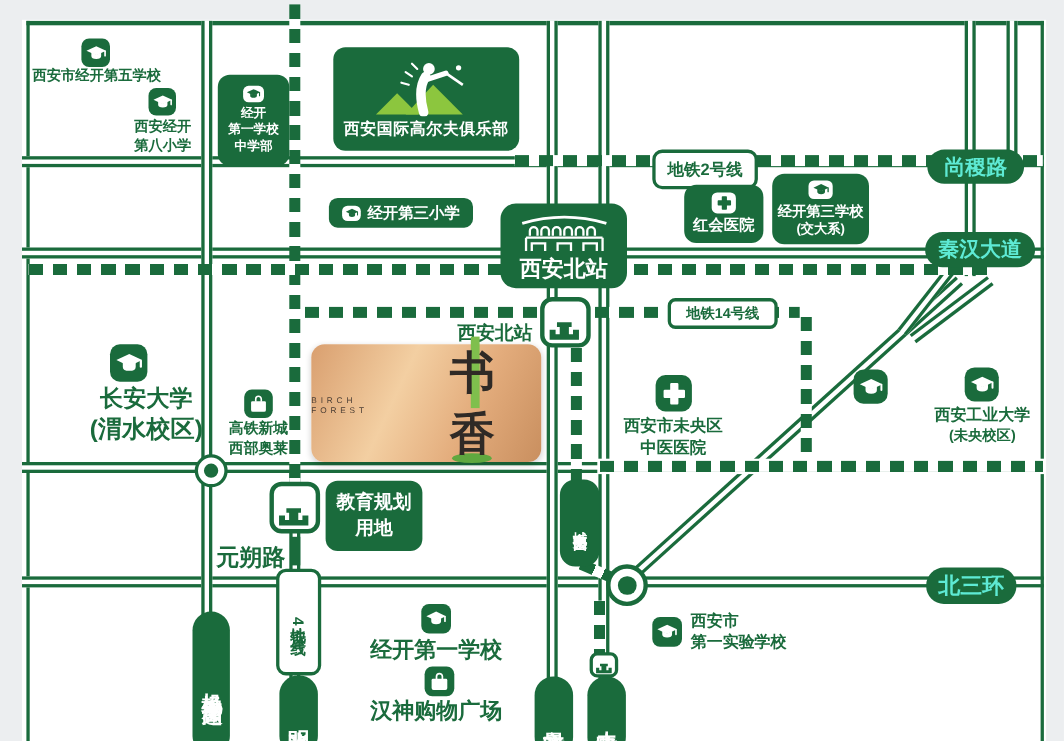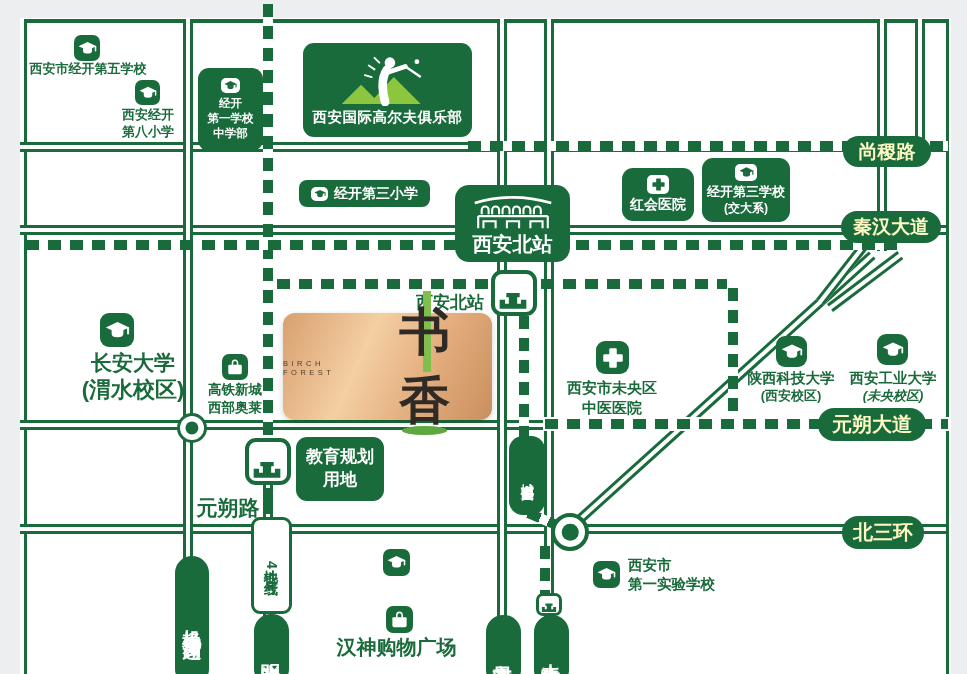--- a/index.html
+++ b/index.html
@@ -11,37 +11,37 @@
   .rh{position:absolute;height:4px;background:#fff;border-top:3px solid var(--g);border-bottom:3px solid var(--g);z-index:1;}
   .rh1{position:absolute;height:4px;background:var(--g);z-index:1;}
   .rv{position:absolute;width:4px;background:#fff;border-left:3px solid var(--g);border-right:3px solid var(--g);z-index:1;}
   .rv1{position:absolute;width:3px;background:var(--g);z-index:1;}
   .diag{position:absolute;height:4px;background:#fff;border-top:3px solid var(--g);border-bottom:3px solid var(--g);transform-origin:0 50%;z-index:1;}
   
   .mdh{position:absolute;height:10px;background:repeating-linear-gradient(90deg,var(--g) 0 13px,#fff 13px 22px);z-index:2;}
   .mdv{position:absolute;width:10px;background:repeating-linear-gradient(180deg,var(--g) 0 13px,#fff 13px 22px);z-index:2;}
   .cased{box-shadow:0 0 0 2px #fff;}
   
-  .pill{position:absolute;display:flex;align-items:center;justify-content:center;background:var(--g);color:#fef9c3;font-weight:bold;border-radius:16px;z-index:3;}
+  .pill{position:absolute;display:flex;align-items:center;justify-content:center;background:var(--g);color:#5eead4;font-weight:bold;border-radius:16px;z-index:3;}
   .vpill{position:absolute;display:flex;align-items:center;justify-content:center;background:var(--g);color:#fff;font-weight:bold;border-radius:17px;writing-mode:vertical-rl;letter-spacing:2px;z-index:3;}
   .wpill{position:absolute;display:flex;align-items:center;justify-content:center;background:#fff;border:3px solid var(--g);color:var(--g);font-weight:bold;border-radius:9px;z-index:3;}
   .badge{position:absolute;display:flex;flex-direction:column;align-items:center;justify-content:center;background:var(--g);color:#fff;font-weight:bold;border-radius:11px;text-align:center;z-index:3;}
   .tile{position:absolute;background:var(--g);border-radius:7px;display:flex;align-items:center;justify-content:center;color:#fff;z-index:3;}
   .wtile{background:#fff;border-radius:5px;display:flex;align-items:center;justify-content:center;color:var(--g);}
   .plabel{position:absolute;color:var(--g);font-weight:bold;text-align:center;line-height:1.3;z-index:3;}
   .station{position:absolute;background:#fff;border:4px solid var(--g);border-radius:11px;display:flex;align-items:flex-end;justify-content:center;color:var(--g);z-index:4;}
   .rb{position:absolute;background:#fff;border:3px solid var(--g);border-radius:50%;z-index:3;}
   .rb::after{content:"";position:absolute;left:50%;top:50%;transform:translate(-50%,-50%);width:55%;height:55%;background:var(--g);border-radius:50%;}
   .f{fill:currentColor;} .s{fill:none;stroke:currentColor;}
   
   #logo{position:absolute;left:283px;top:313px;width:209px;height:107px;border-radius:12px;background:linear-gradient(115deg,#D99F6F 0%,#F3CFA2 38%,#E3AC7C 68%,#C98F5F 100%);display:flex;align-items:center;justify-content:center;gap:8px;z-index:5;box-shadow:0 2px 6px rgba(0,0,0,.18);}
   .logo-cn{display:flex;flex-direction:column;align-items:center;color:#332B24;}
   .logo-cn .t1{font-size:26px;letter-spacing:2px;font-weight:bold;}
   .logo-cn .t2{font-size:7.5px;letter-spacing:3.5px;margin-top:3px;color:#4a3d33;}
-  .logo-sx{position:relative;z-index:0;color:#2F2A26;font-size:51px;font-weight:bold;letter-spacing:1px;margin-left:21px;}
+  .logo-sx{position:relative;z-index:0;color:#2F2A26;font-size:41px;font-weight:bold;letter-spacing:1px;margin-left:21px;}
   .shu{position:relative;display:inline-block;}
   .shu::before{content:"";position:absolute;left:46%;top:-10%;width:8px;height:118%;background:#7FBF4D;z-index:-1;}
   .xiang{position:relative;display:inline-block;}
   .xiang::after{content:"";position:absolute;left:6%;bottom:1px;width:86%;height:9px;background:#5FA83F;border-radius:50%;z-index:-1;}
 </style>
 </head>
 <body>
 
 <svg width="0" height="0" style="position:absolute">
   <defs>
@@ -124,28 +124,29 @@
       </svg>
   </div>
   <div class="station" style="left:536px;top:593px;width:20px;height:17px;border-width:3px;border-radius:7px;">
     <svg width="16" height="11">
         <use href="#i-metro"></use>
       </svg>
   </div>
 
   <div class="pill" style="left:843px;top:136px;width:88px;height:31px;font-size:19px;">尚稷路</div>
   <div class="pill" style="left:841px;top:211px;width:100px;height:32px;font-size:19px;">秦汉大道</div>
-  <div class="pill" style="left:818px;top:408px;width:108px;height:33px;font-size:20px;">元朔大道</div>
   <div class="pill" style="left:842px;top:516px;width:82px;height:33px;font-size:20px;">北三环</div>
   <div class="plabel" style="left:194px;top:494px;width:68px;font-size:21px;">元朔路</div>
   <div class="vpill" style="left:175px;top:556px;width:34px;height:130px;font-size:19px;">机场专用高速</div>
   <div class="vpill" style="left:254px;top:614px;width:35px;height:72px;font-size:20px;">明光路</div>
   <div class="vpill" style="left:486px;top:615px;width:35px;height:72px;font-size:20px;">文景路</div>
   <div class="vpill" style="left:534px;top:615px;width:35px;height:72px;font-size:20px;">未央路</div>
 
+  <div class="wpill" style="left:593px;top:136px;width:90px;height:30px;font-size:15px;">地铁2号线</div>
+  <div class="wpill" style="left:607px;top:271px;width:94px;height:22px;font-size:13px;border-radius:7px;">地铁14号线</div>
   <div class="wpill" style="left:251px;top:517px;width:35px;height:91px;font-size:14px;writing-mode:vertical-rl;letter-spacing:1px;">地铁4号线</div>
 
   <div class="badge" style="left:303px;top:43px;width:169px;height:94px;">
     <svg width="104" height="52">
         <use href="#i-golfer"></use>
       </svg>
     <div style="font-size:14.5px;margin-top:2px;letter-spacing:.5px;">西安国际高尔夫俱乐部</div>
   </div>
 
   <div class="badge" style="left:198px;top:68px;width:65px;height:83px;font-size:11.5px;line-height:1.3;">
@@ -251,40 +252,37 @@
   <div class="plabel" style="left:561px;top:378px;width:102px;font-size:15px;">
     <div>西安市未央区</div>
     <div>中医医院</div>
   </div>
 
   <div class="tile" style="left:776px;top:336px;width:31px;height:31px;border-radius:9px;">
       <svg width="22" height="22">
         <use href="#i-cap"></use>
       </svg>
     </div>
-  <div class="plabel" style="left:741px;top:369px;width:100px;font-size:14.5px;">
-    <div>陕西科技大学</div>
-    <div style="font-size:13px;">(西安校区)</div>
-  </div>
 
   <div class="tile" style="left:877px;top:334px;width:31px;height:31px;border-radius:9px;">
       <svg width="22" height="22">
         <use href="#i-cap"></use>
       </svg>
     </div>
   <div class="plabel" style="left:842px;top:369px;width:102px;font-size:14.5px;">
     <div>西安工业大学</div>
-    <div style="font-size:13px;font-style:italic;">(未央校区)</div>
+    <div style="font-size:13px;">(未央校区)</div>
   </div>
 
   <div class="tile" style="left:383px;top:549px;width:27px;height:27px;">
       <svg width="19" height="19">
         <use href="#i-cap"></use>
       </svg>
     </div>
+  <div class="plabel" style="left:323px;top:578px;width:147px;font-size:20px;">经开第一学校</div>
 
   <div class="tile" style="left:386px;top:606px;width:27px;height:27px;">
       <svg width="19" height="19">
         <use href="#i-bag"></use>
       </svg>
     </div>
   <div class="plabel" style="left:323px;top:634px;width:147px;font-size:20px;">汉神购物广场</div>
 
   <div class="tile" style="left:593px;top:561px;width:27px;height:27px;">
       <svg width="19" height="19">

